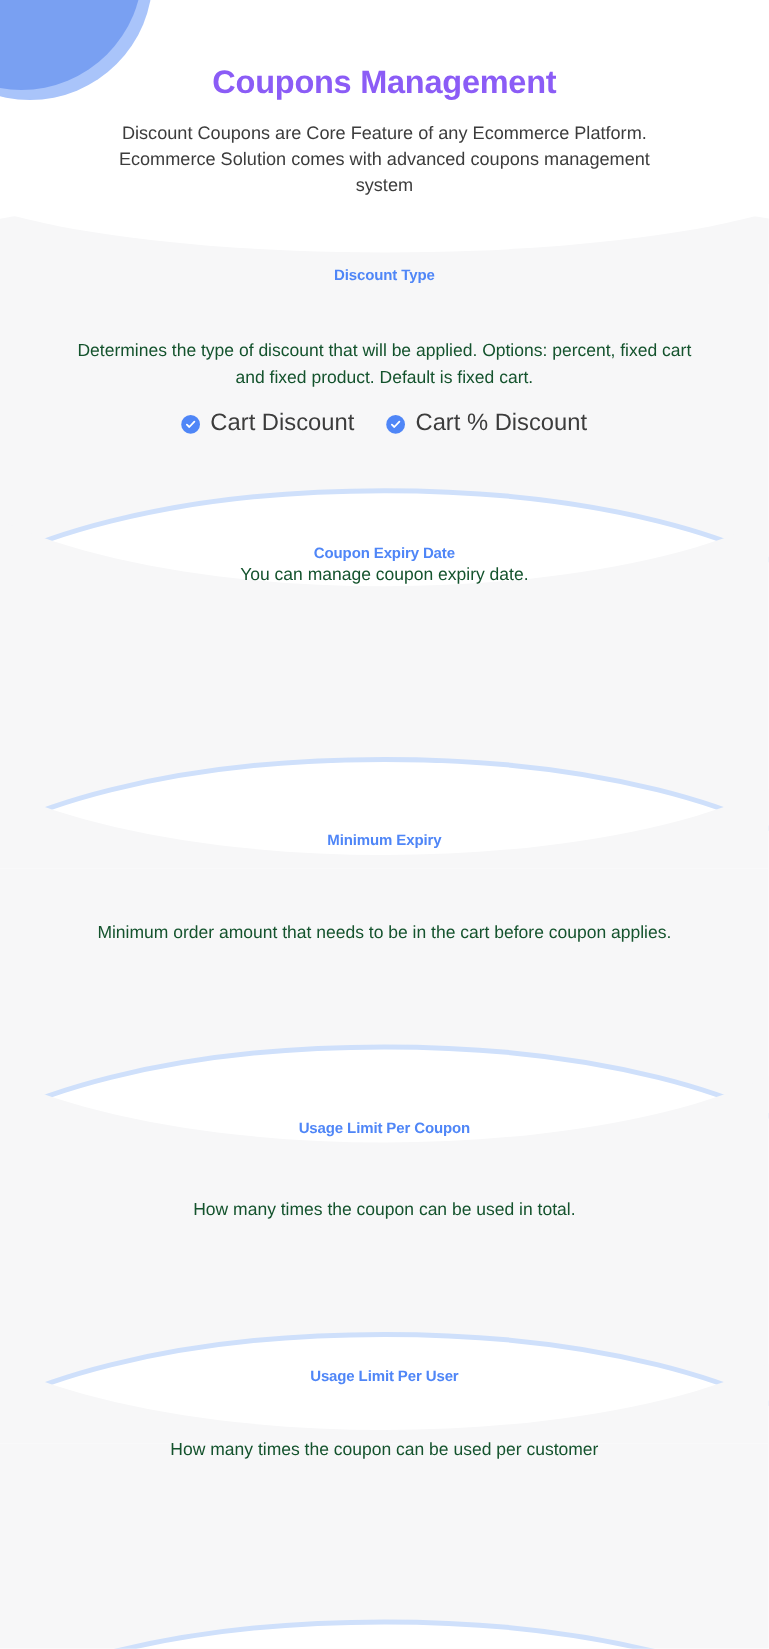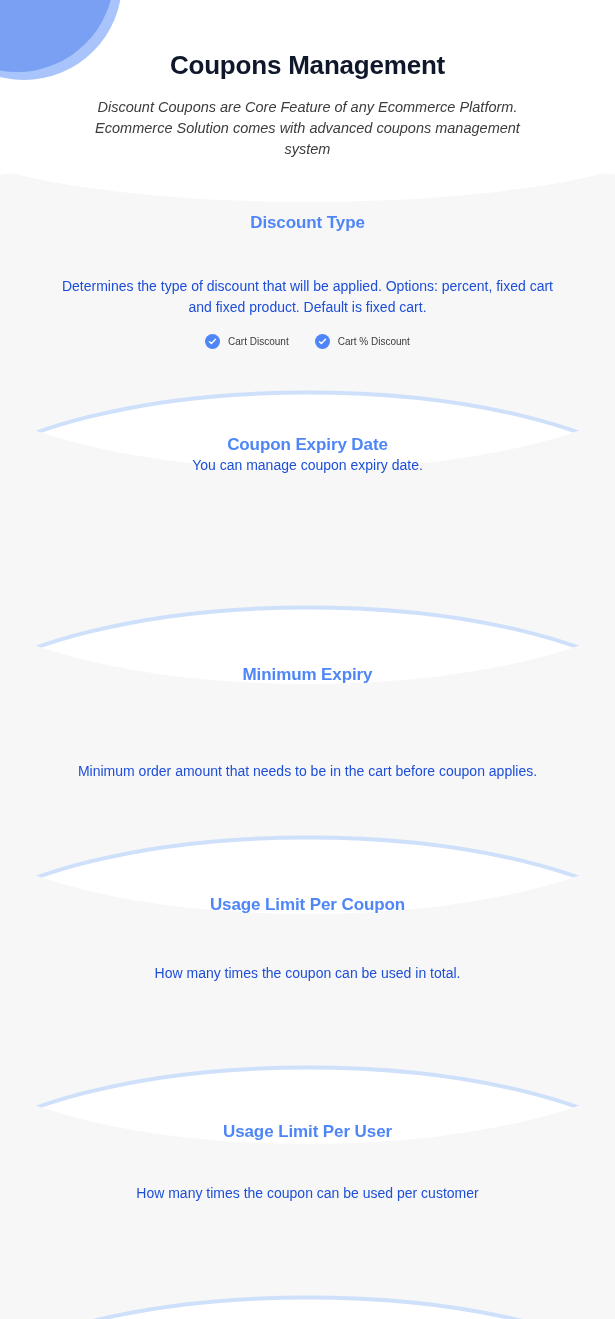--- a/index.html
+++ b/index.html
@@ -50,30 +50,29 @@
     width: 615px;
     text-align: center;
     z-index: 5;
   }
   .hero-title {
     margin: 0;
     padding-top: 50px;
     font-size: 26px;
     font-weight: bold;
     letter-spacing: -0.2px;
-    color: #0f172a;
+    color: #8b5cf6;
   }
   .hero-sub {
     margin: 0 auto;
     padding-top: 16px;
     width: 470px;
     font-size: 14.5px;
     line-height: 21px;
     color: #3c3c3c;
-    font-style: italic;
   }
 
   
   .grey-band {
     position: absolute;
     left: 0;
     width: 615px;
     background: #f7f7f8;
     z-index: 1;
   }
@@ -112,31 +111,31 @@
   
   .section {
     position: absolute;
     left: 0;
     width: 615px;
     text-align: center;
     z-index: 4;
   }
   .section-title {
     margin: 0;
-    font-size: 17px;
+    font-size: 12px;
     font-weight: bold;
     letter-spacing: -0.1px;
     color: #4f86f7;
   }
   .section-body {
     margin: 0 auto;
     width: 500px;
     font-size: 14px;
     line-height: 21px;
-    color: #1d4ed8;
+    color: #14532d;
   }
 
   
   .options {
     display: flex;
     justify-content: center;
     align-items: center;
     gap: 26px;
     margin-top: 16px;
   }
@@ -150,21 +149,21 @@
     height: 15px;
     border-radius: 50%;
     background: #4f86f7;
     display: inline-flex;
     align-items: center;
     justify-content: center;
     flex: none;
   }
   .check-icon svg { display: block; }
   .option-label {
-    font-size: 10px;
+    font-size: 19px;
     color: #3c3c3c;
     white-space: nowrap;
   }
 </style>
 </head>
 <body>
 
 <div class="page">
 
   <div class="grey-band" style="top:200px; height:1119px;">
@@ -219,21 +218,21 @@
   <div class="divider" style="top:585px;">
     <svg width="615" height="110" viewBox="0 0 615 110">
       <path d="M-60,120 C 60,-10 555,-10 675,120 Z" fill="#ffffff"></path>
       <path d="M-60,120 C 60,-10 555,-10 675,120" fill="none" stroke="#cfe0fb" stroke-width="4"></path>
       <path d="M-60,6 C 60,130 555,130 675,6 L675,120 L-60,120 Z" fill="#f7f7f8"></path>
     </svg>
   </div>
 
   <div class="section" style="top:665px;">
     <h2 class="section-title">Minimum Expiry</h2>
-    <p class="section-body" style="margin-top:76px;">Minimum order amount that needs to be in the cart before coupon applies.</p>
+    <p class="section-body" style="margin-top:56px;">Minimum order amount that needs to be in the cart before coupon applies.</p>
   </div>
 
   <div class="divider" style="top:815px;">
     <svg width="615" height="110" viewBox="0 0 615 110">
       <path d="M-60,120 C 60,-10 555,-10 675,120 Z" fill="#ffffff"></path>
       <path d="M-60,120 C 60,-10 555,-10 675,120" fill="none" stroke="#cfe0fb" stroke-width="4"></path>
       <path d="M-60,6 C 60,130 555,130 675,6 L675,120 L-60,120 Z" fill="#f7f7f8"></path>
     </svg>
   </div>
 
@@ -243,21 +242,21 @@
   </div>
 
   <div class="divider" style="top:1045px;">
     <svg width="615" height="110" viewBox="0 0 615 110">
       <path d="M-60,120 C 60,-10 555,-10 675,120 Z" fill="#ffffff"></path>
       <path d="M-60,120 C 60,-10 555,-10 675,120" fill="none" stroke="#cfe0fb" stroke-width="4"></path>
       <path d="M-60,6 C 60,130 555,130 675,6 L675,120 L-60,120 Z" fill="#f7f7f8"></path>
     </svg>
   </div>
 
-  <div class="section" style="top:1122px;">
+  <div class="section" style="top:1094px;">
     <h2 class="section-title">Usage Limit Per User</h2>
     <p class="section-body" style="margin-top:41px;">How many times the coupon can be used per customer</p>
   </div>
 
   <div class="divider" style="top:1275px;">
     <svg width="615" height="110" viewBox="0 0 615 110">
       <path d="M-60,120 C 60,-10 555,-10 675,120 Z" fill="#ffffff"></path>
       <path d="M-60,120 C 60,-10 555,-10 675,120" fill="none" stroke="#cfe0fb" stroke-width="4"></path>
       <path d="M-60,6 C 60,130 555,130 675,6 L675,120 L-60,120 Z" fill="#f7f7f8"></path>
     </svg>

